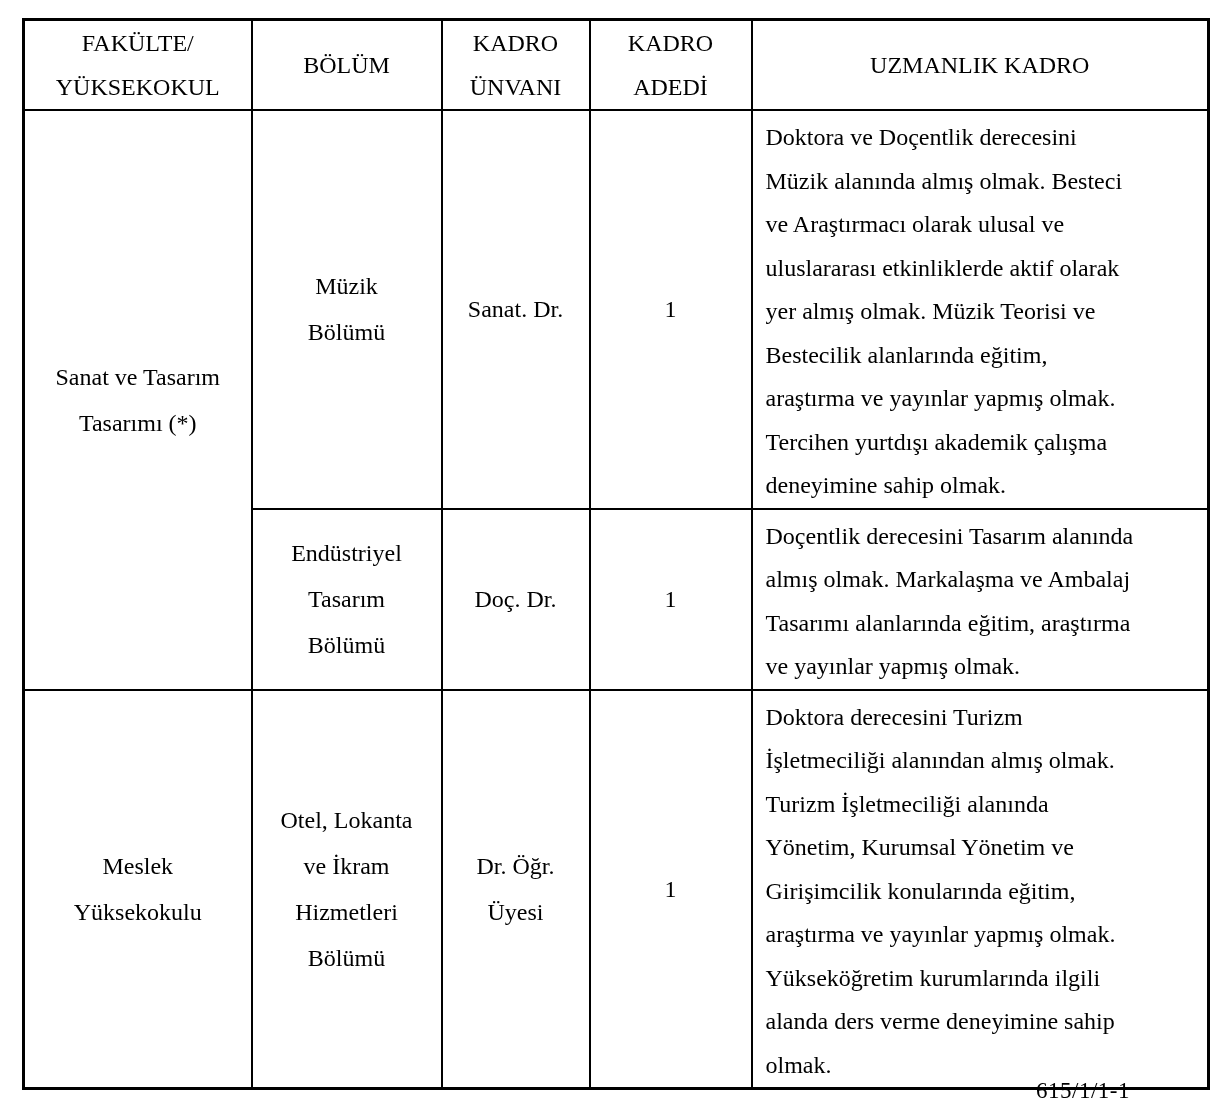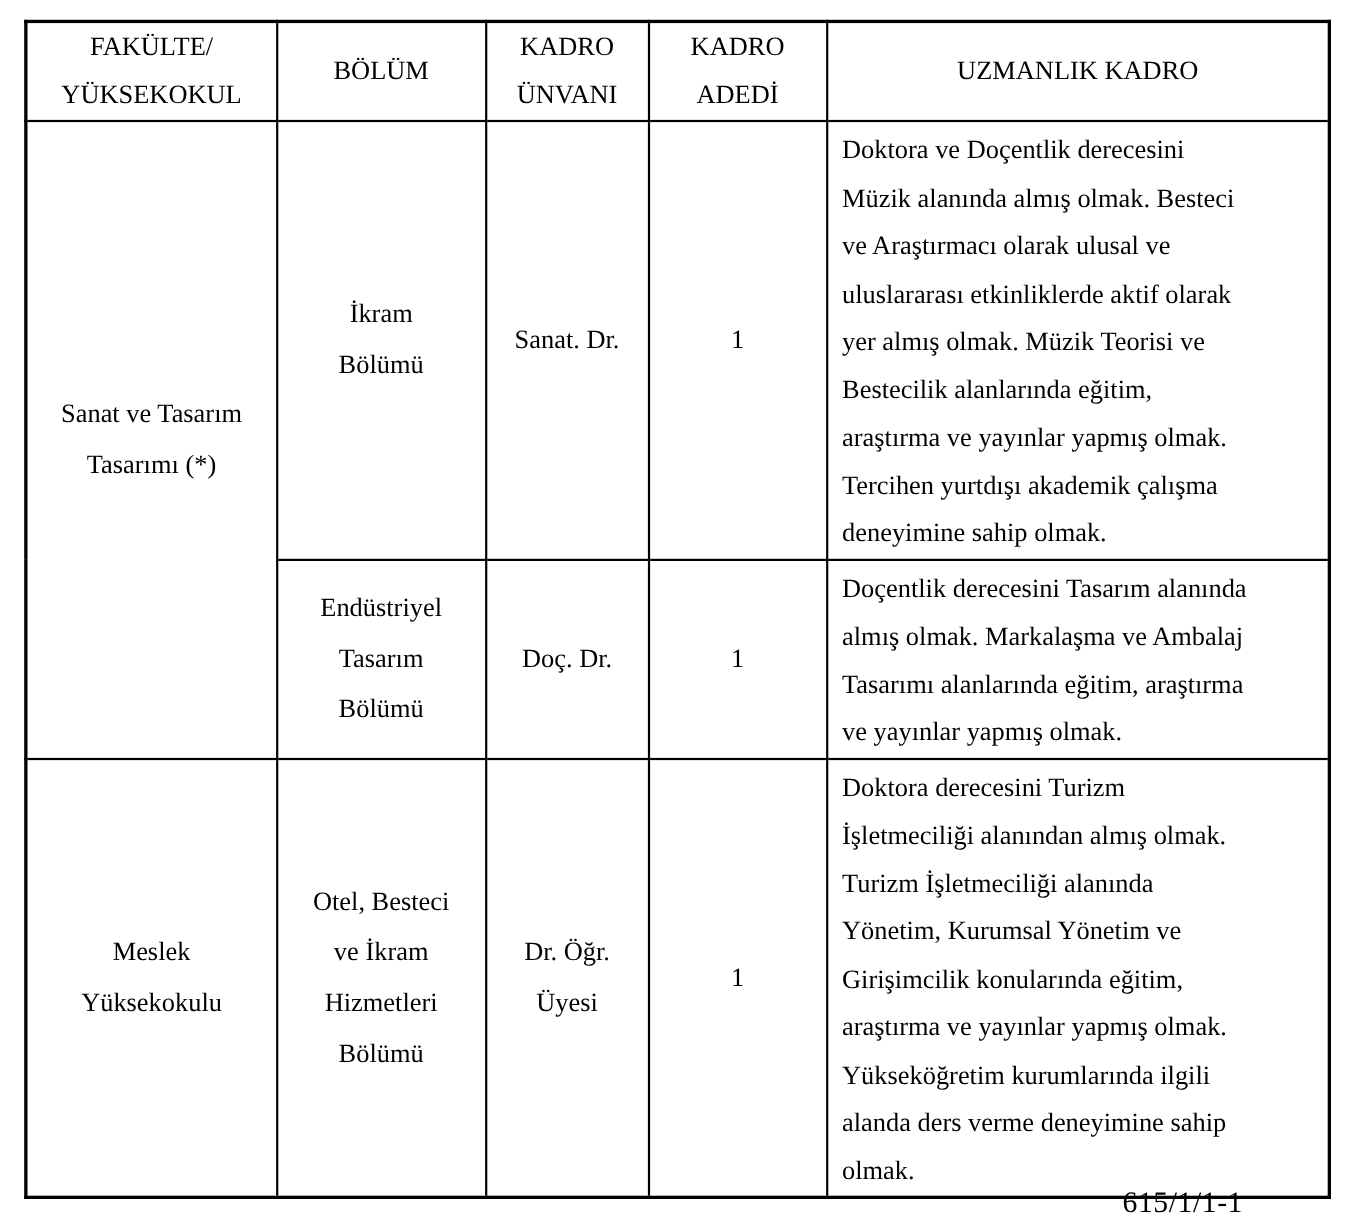--- a/index.html
+++ b/index.html
@@ -39,21 +39,21 @@
     vertical-align: top;
     padding: 5px 10px 0 13px;
     line-height: 43.5px;
     margin-top: 12px;
   }
 
   .footer-ref {
     position: absolute;
     top: 1078px;
     right: 96px;
-    font-size: 27px;
+    font-size: 23px;
     letter-spacing: 0.5px;
     margin-left: 12px;
   }
 </style>
 </head>
 <body>
 
 <div class="page">
 
   <table class="kadro-table">
@@ -73,21 +73,21 @@
 ÜNVANI</th>
         <th>KADRO
 ADEDİ</th>
         <th>UZMANLIK KADRO</th>
       </tr>
     </thead>
     <tbody>
       <tr class="row-1">
         <td rowspan="2">Sanat ve Tasarım
 Tasarımı (*)</td>
-        <td>İkram
+        <td>Müzik
 Bölümü</td>
         <td>Sanat. Dr.</td>
         <td>1</td>
         <td class="spec-cell">Doktora ve Doçentlik derecesini
 Müzik alanında almış olmak. Besteci
 ve Araştırmacı olarak ulusal ve
 uluslararası etkinliklerde aktif olarak
 yer almış olmak. Müzik Teorisi ve
 Bestecilik alanlarında eğitim,
 araştırma ve yayınlar yapmış olmak.
@@ -101,21 +101,21 @@
         <td>Doç. Dr.</td>
         <td>1</td>
         <td class="spec-cell">Doçentlik derecesini Tasarım alanında
 almış olmak. Markalaşma ve Ambalaj
 Tasarımı alanlarında eğitim, araştırma
 ve yayınlar yapmış olmak.</td>
       </tr>
       <tr class="row-3">
         <td>Meslek
 Yüksekokulu</td>
-        <td>Otel, Besteci
+        <td>Otel, Lokanta
 ve İkram
 Hizmetleri
 Bölümü</td>
         <td>Dr. Öğr.
 Üyesi</td>
         <td>1</td>
         <td class="spec-cell">Doktora derecesini Turizm
 İşletmeciliği alanından almış olmak.
 Turizm İşletmeciliği alanında
 Yönetim, Kurumsal Yönetim ve

